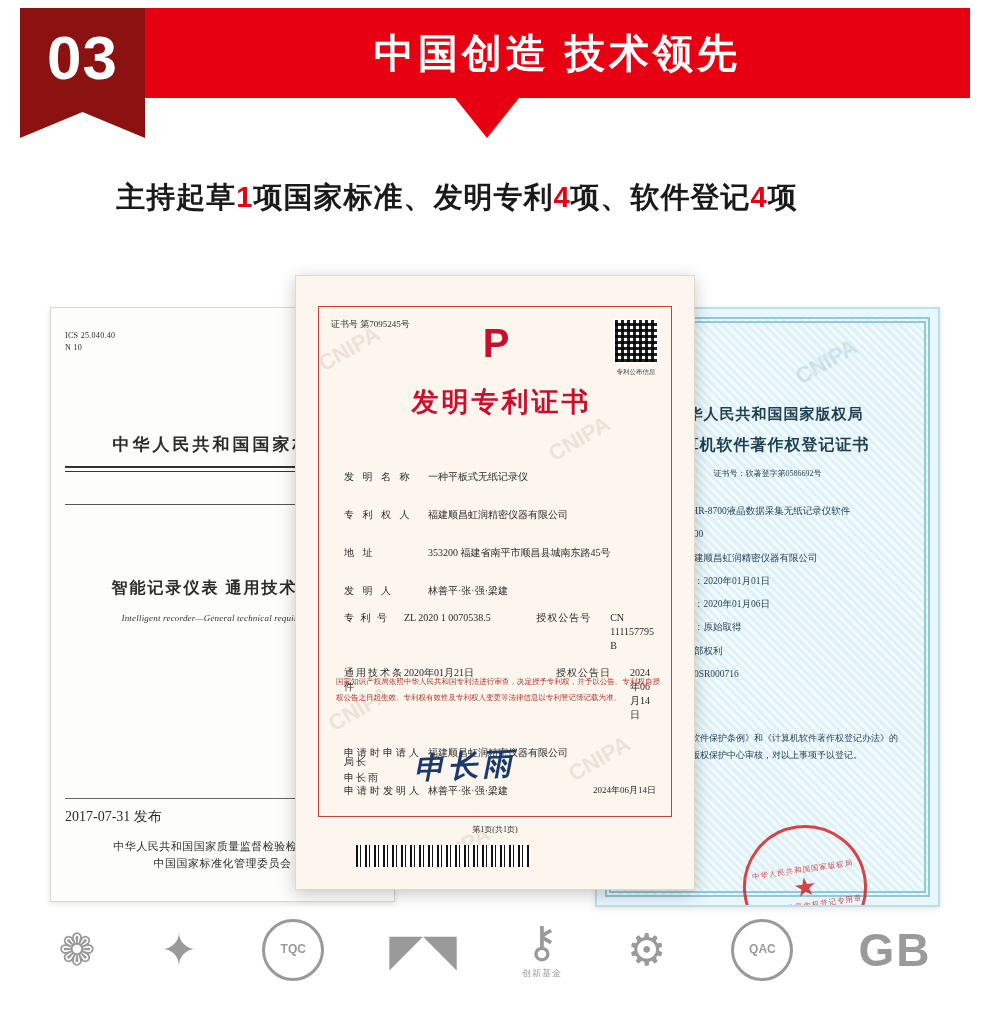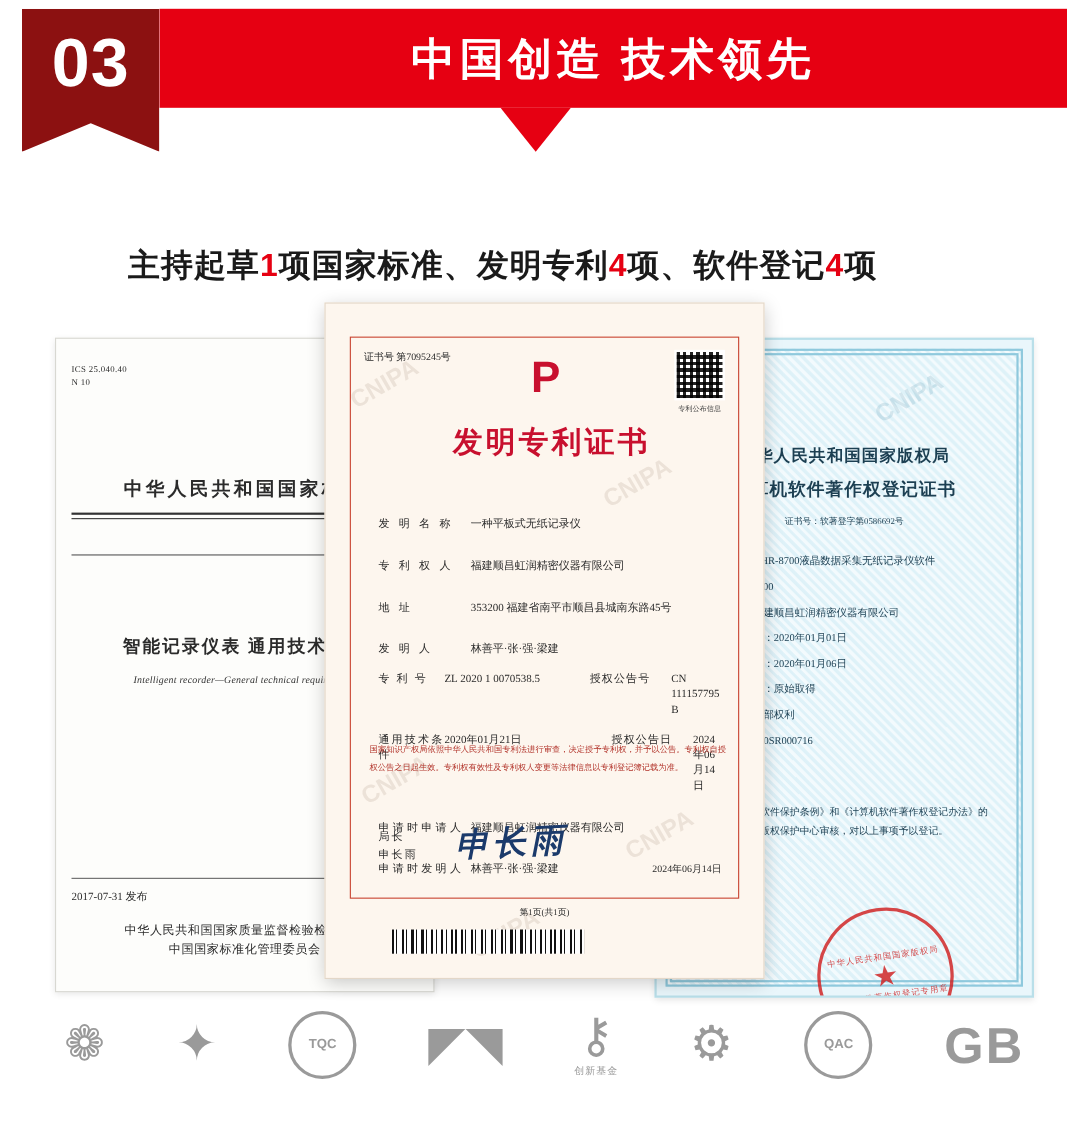--- a/index.html
+++ b/index.html
@@ -44,21 +44,20 @@
     border-top: 40px solid #e60012;
     z-index: 2;
   }
 
   
   .subtitle {
     position: absolute; left: 0; top: 178px; width: 914px;
     text-align: center;
     font-size: 29px; font-weight: bold; color: #1a1a1a;
     letter-spacing: 1px;
-    margin-top: 44px;
   }
   .subtitle .num { color: #e60012; }
 
   
   .certs { position: absolute; left: 0; top: 255px; width: 990px; height: 640px; }
 
   
   .cert-left {
     position: absolute; left: 50px; top: 52px;
     width: 345px; height: 595px;
@@ -86,21 +85,21 @@
   .cl-maintitle {
     position:absolute; left:0; top:270px; width:100%;
     text-align:center; font-size:16px; font-weight:bold; letter-spacing:2px;
   }
   .cl-entitle {
     position:absolute; left:0; top:305px; width:100%;
     text-align:center; font-size:9px; color:#333; letter-spacing:.2px;
     font-family:"Liberation Serif", serif; font-style:italic;
   }
   .cl-rule4 { position:absolute; left:14px; top:490px; width:317px; height:1px; background:#666; }
-  .cl-date { position:absolute; left:14px; top:500px; font-size:10px; }
+  .cl-date { position:absolute; left:14px; top:500px; font-size:14px; }
   .cl-issuer {
     position:absolute; left:0; top:530px; width:100%;
     text-align:center; font-size:11px; line-height:1.55; letter-spacing:.5px;
   }
 
   
   .cert-right {
     position:absolute; right:50px; top:52px;
     width: 345px; height: 600px;
     background: #e9f6fb;

